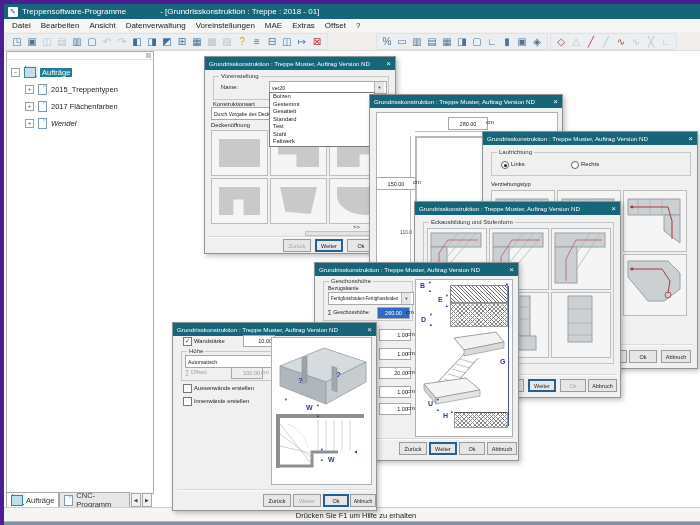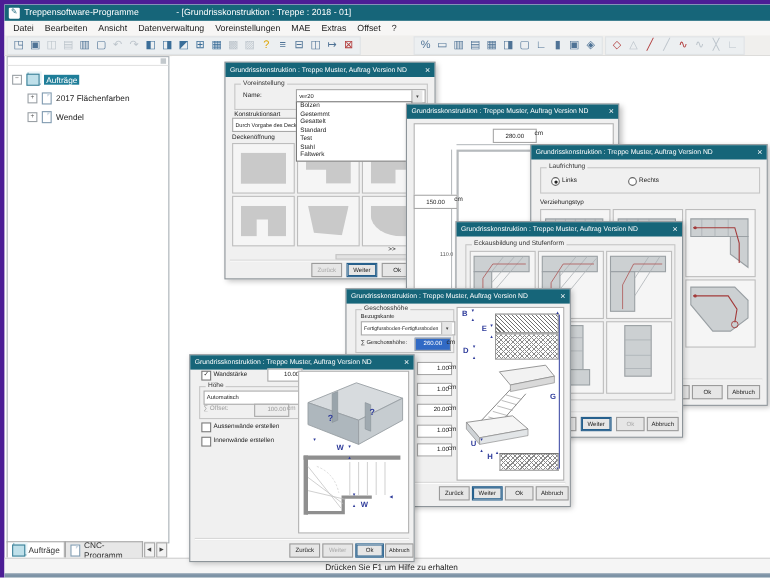--- a/index.html
+++ b/index.html
@@ -152,23 +152,28 @@
       </div>
     <div style="padding:4px 0 0 4px;">
       <div class="trow">
         <span class="texp">−</span>
         <span class="sico"></span>
         <span class="tsel">Aufträge</span>
       </div>
       <div class="trow" style="padding-left:14px;">
         <span class="texp">+</span>
         <span class="dico"></span>
+        <span>2015_Treppentypen</span>
+      </div>
+      <div class="trow" style="padding-left:14px;">
+        <span class="texp">+</span>
+        <span class="dico"></span>
         <span>2017 Flächenfarben</span>
       </div>
-      <div class="trow" style="padding-left:14px;">
+      <div class="trow" style="padding-left:14px;font-style:italic;">
         <span class="texp">+</span>
         <span class="dico"></span>
         <span>Wendel</span>
       </div>
     </div>
   </div>
 
   <div class="dlg" style="left:200px;top:52px;width:190px;height:196px;z-index:1;">
     <div class="dtb">
         <span>Grundrisskonstruktion : Treppe Muster, Auftrag Version ND</span>

